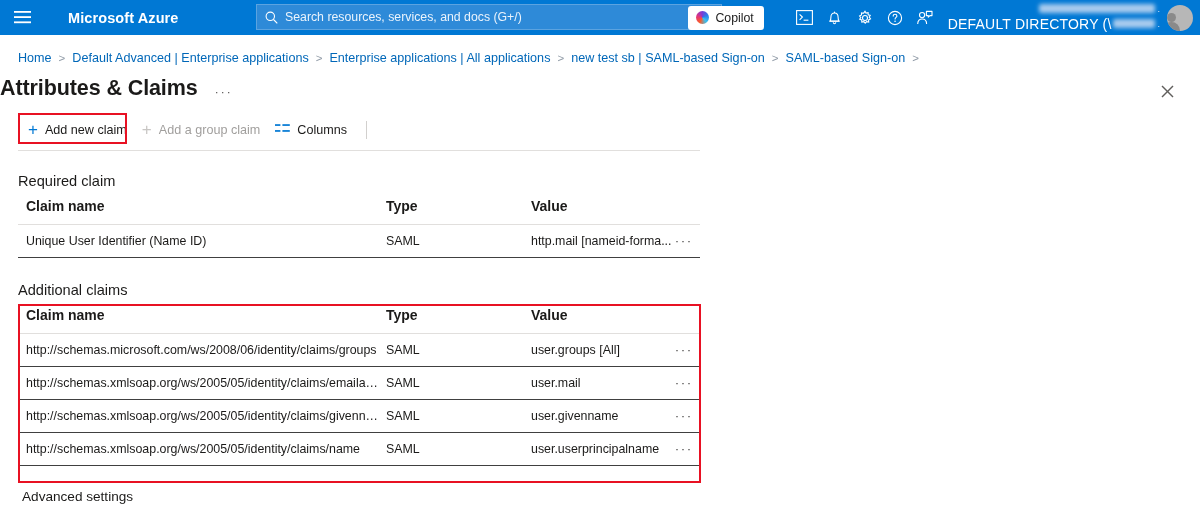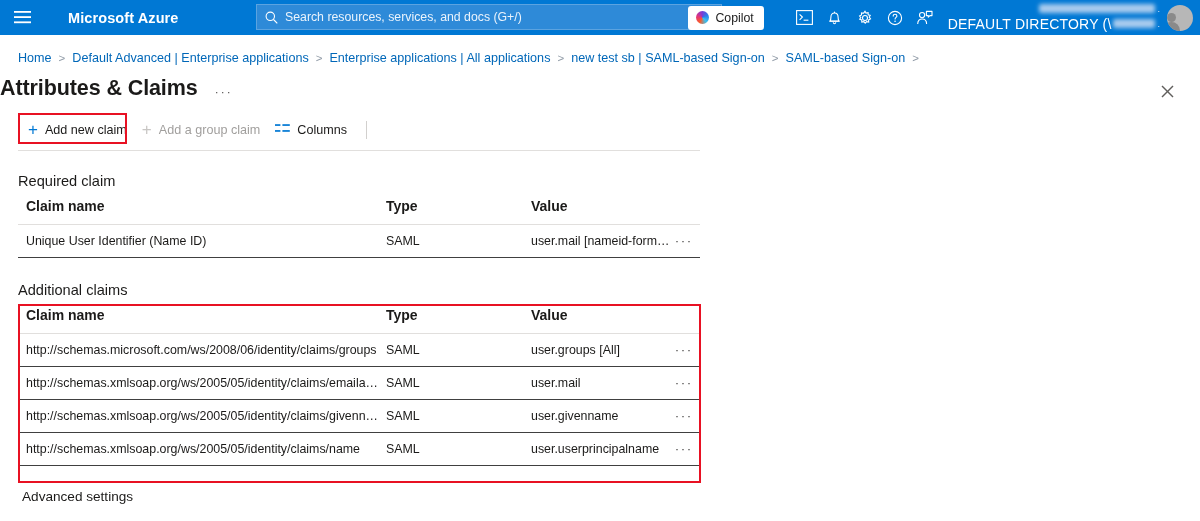--- a/index.html
+++ b/index.html
@@ -445,21 +445,21 @@
       <tr>
         <th>Claim name</th>
         <th>Type</th>
         <th colspan="2">Value</th>
       </tr>
     </thead>
     <tbody>
       <tr>
         <td>Unique User Identifier (Name ID)</td>
         <td>SAML</td>
-        <td>user.mail [nameid-forma...</td>
+        <td>http.mail [nameid-forma...</td>
         <td class="row-menu">···</td>
       </tr>
     </tbody>
   </table>
 </div>
 
 <div class="section additional-wrap">
   <div class="section-heading">Additional claims</div>
 
   <table class="claims-table">

